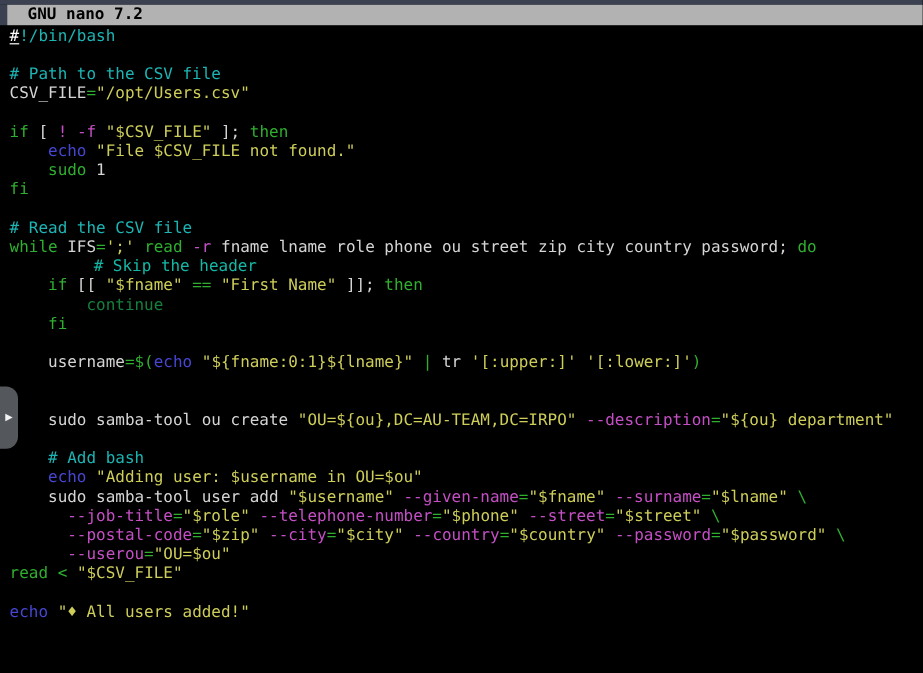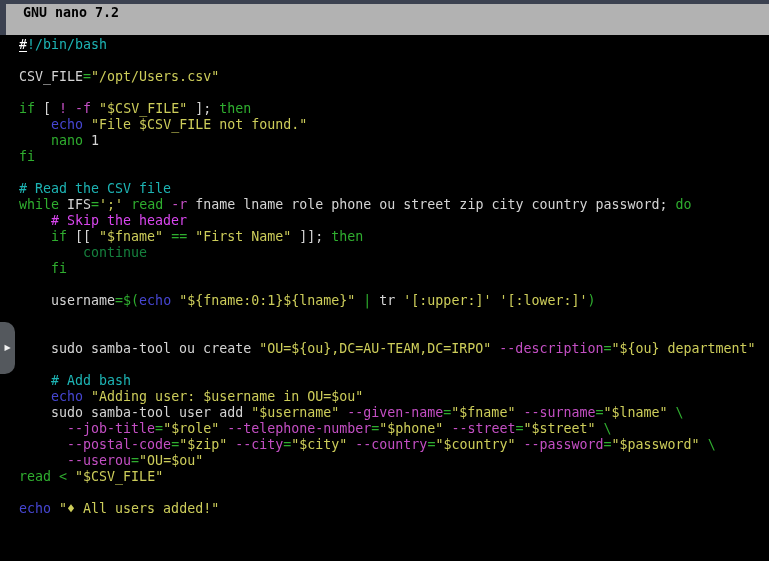--- a/index.html
+++ b/index.html
@@ -2,31 +2,31 @@
 <html><head>
 <meta charset="utf-8">
 <style>
   * { margin: 0; padding: 0; box-sizing: border-box; }
   html, body { background: #000; }
   body {
     width: 769px; height: 561px; overflow: hidden; position: relative;
     font-family: "DejaVu Sans Mono", "Liberation Mono", monospace;
   }
   .chrome-top { height: 4px; background: #3b4150; width: 100%; }
-  .titlebar-row { display: flex; height: 31px; }
+  .titlebar-row { display: flex; height: 17px; }
   .chrome-left { width: 6px; background: #3b4150; height: 100%; }
   .titlebar {
     flex: 1; background: #b2b2b2; color: #000;
     font-size: 13.3px; line-height: 17px; font-weight: bold;
     display: flex; justify-content: space-between;
     padding-left: 17px; padding-right: 7px;
     white-space: pre;
   }
   .code {
-    padding: 2px 0 0 19px;
+    padding: 2px 0 0 8px;
     font-size: 13.3px;
     color: #d4d4d4;
   }
   .line { height: 16px; line-height: 16px; white-space: pre; }
   .cursor-char { text-decoration: underline; text-underline-offset: 2px; }
   .panel-handle {
     position: absolute; left: 0; top: 322px; width: 15px; height: 52px;
     background: #54585d; border-radius: 0 10px 10px 0;
     display: flex; align-items: center; justify-content: center;
     cursor: pointer;
@@ -44,30 +44,31 @@
 <div class="titlebar-row">
   <div class="chrome-left"></div>
   <div class="titlebar">
     <span>GNU nano 7.2</span>
   </div>
 </div>
 
 <div class="code" id="code-area">
     <div class="line"><span class="cursor-char" style="color: rgb(255, 255, 255);">#</span><span style="color: rgb(29, 180, 180);">!/bin/bash</span></div>
     <div class="line">&nbsp;</div>
+    <div class="line"><span style="color: rgb(29, 180, 180);"># Path to the CSV file</span></div>
     <div class="line"><span style="color: rgb(212, 212, 212);">CSV_FILE</span><span style="color: rgb(47, 174, 47);">=</span><span style="color: rgb(205, 205, 90);">"/opt/Users.csv"</span></div>
     <div class="line">&nbsp;</div>
     <div class="line"><span style="color: rgb(47, 174, 47);">if</span><span style="color: rgb(212, 212, 212);"> [ </span><span style="color: rgb(196, 79, 196);">!</span><span style="color: rgb(212, 212, 212);"> </span><span style="color: rgb(196, 79, 196);">-f</span><span style="color: rgb(212, 212, 212);"> </span><span style="color: rgb(205, 205, 90);">"$CSV_FILE"</span><span style="color: rgb(212, 212, 212);"> ]; </span><span style="color: rgb(47, 174, 47);">then</span></div>
     <div class="line"><span style="color: rgb(212, 212, 212);">    </span><span style="color: rgb(70, 70, 210);">echo</span><span style="color: rgb(212, 212, 212);"> </span><span style="color: rgb(205, 205, 90);">"File $CSV_FILE not found."</span></div>
-    <div class="line"><span style="color: rgb(212, 212, 212);">    </span><span style="color: rgb(47, 174, 47);">nano</span><span style="color: rgb(212, 212, 212);"> 1</span></div>
+    <div class="line"><span style="color: rgb(212, 212, 212);">    </span><span style="color: rgb(47, 174, 47);">sudo</span><span style="color: rgb(212, 212, 212);"> 1</span></div>
     <div class="line"><span style="color: rgb(47, 174, 47);">fi</span></div>
     <div class="line">&nbsp;</div>
     <div class="line"><span style="color: rgb(29, 180, 180);"># Read the CSV file</span></div>
     <div class="line"><span style="color: rgb(47, 174, 47);">while</span><span style="color: rgb(212, 212, 212);"> IFS</span><span style="color: rgb(47, 174, 47);">=</span><span style="color: rgb(205, 205, 90);">';'</span><span style="color: rgb(212, 212, 212);"> </span><span style="color: rgb(47, 174, 47);">read</span><span style="color: rgb(212, 212, 212);"> </span><span style="color: rgb(196, 79, 196);">-r</span><span style="color: rgb(212, 212, 212);"> fname lname role phone ou street zip city country password; </span><span style="color: rgb(47, 174, 47);">do</span></div>
-    <div class="line"><span style="color: rgb(212, 212, 212);">    </span><span style="color: #d946ef;"># Skip the header</span></div>
+    <div class="line"><span style="color: rgb(212, 212, 212);">    </span><span style="color: #14b8a6; margin-left: 38px;"># Skip the header</span></div>
     <div class="line"><span style="color: rgb(212, 212, 212);">    </span><span style="color: rgb(47, 174, 47);">if</span><span style="color: rgb(212, 212, 212);"> [[ </span><span style="color: rgb(205, 205, 90);">"$fname"</span><span style="color: rgb(212, 212, 212);"> </span><span style="color: rgb(47, 174, 47);">==</span><span style="color: rgb(212, 212, 212);"> </span><span style="color: rgb(205, 205, 90);">"First Name"</span><span style="color: rgb(212, 212, 212);"> ]]; </span><span style="color: rgb(47, 174, 47);">then</span></div>
     <div class="line"><span style="color: rgb(212, 212, 212);">        </span><span style="color: #15803d;">continue</span></div>
     <div class="line"><span style="color: rgb(212, 212, 212);">    </span><span style="color: rgb(47, 174, 47);">fi</span></div>
     <div class="line">&nbsp;</div>
     <div class="line"><span style="color: rgb(212, 212, 212);">    username</span><span style="color: rgb(47, 174, 47);">=</span><span style="color: rgb(47, 174, 47);">$(</span><span style="color: rgb(70, 70, 210);">echo</span><span style="color: rgb(212, 212, 212);"> </span><span style="color: rgb(205, 205, 90);">"${fname:0:1}${lname}"</span><span style="color: rgb(212, 212, 212);"> </span><span style="color: rgb(47, 174, 47);">|</span><span style="color: rgb(212, 212, 212);"> tr </span><span style="color: rgb(205, 205, 90);">'[:upper:]'</span><span style="color: rgb(212, 212, 212);"> </span><span style="color: rgb(205, 205, 90);">'[:lower:]'</span><span style="color: rgb(47, 174, 47);">)</span></div>
     <div class="line">&nbsp;</div>
     <div class="line"><span style="color: rgb(212, 212, 212);">    </span></div>
     <div class="line"><span style="color: rgb(212, 212, 212);">    sudo samba-tool ou create </span><span style="color: rgb(205, 205, 90);">"OU=${ou},DC=AU-TEAM,DC=IRPO"</span><span style="color: rgb(212, 212, 212);"> </span><span style="color: rgb(196, 79, 196);">--description</span><span style="color: rgb(47, 174, 47);">=</span><span style="color: rgb(205, 205, 90);">"${ou} department"</span></div>
     <div class="line">&nbsp;</div>
     <div class="line"><span style="color: rgb(212, 212, 212);">    </span><span style="color: rgb(29, 180, 180);"># Add bash</span></div>

